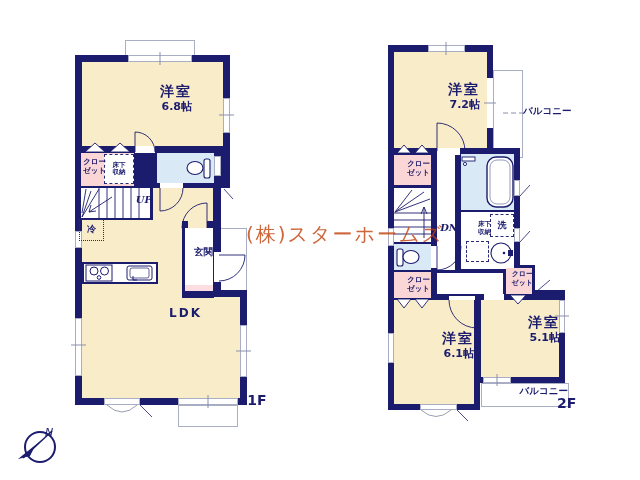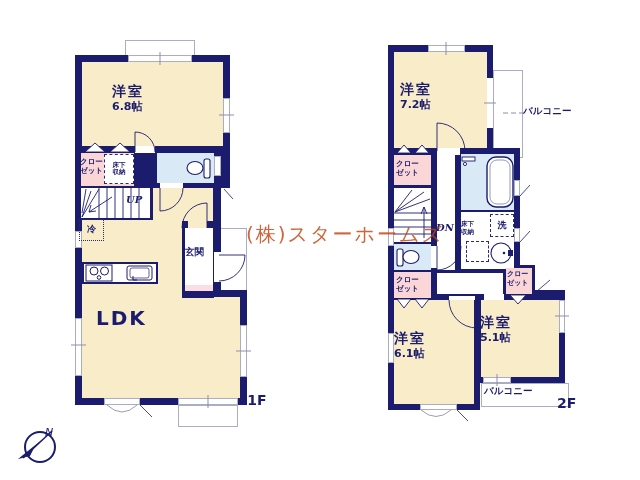--- a/index.html
+++ b/index.html
@@ -7,21 +7,21 @@
           font-family:"DejaVu Sans","Liberation Sans",sans-serif;color:#1c1c6e}
   .w{position:absolute;background:#1c1c6e}
   .fill{position:absolute}
   .cream{background:#f9ecc8}.pink{background:#fad6d6}.blue{background:#d9eaf6}.wht{background:#fff}
   .win{position:absolute;background:#fff;border:1px solid #a9aec4;box-sizing:border-box}
   .gap{position:absolute;background:#fff}
   .outl{position:absolute;background:#fff;border:1px solid #a9aec4;box-sizing:border-box}
   .dash{position:absolute;border:1px dashed #2a2a78;box-sizing:border-box;display:flex;
         flex-direction:column;align-items:center;justify-content:center;line-height:1.1;text-align:center}
   .dot{border-style:dotted}
-  .lbl{position:absolute;text-align:left;line-height:1.15;white-space:nowrap}
+  .lbl{position:absolute;text-align:right;line-height:1.15;white-space:nowrap}
   .rname{font-weight:700;font-size:14px;letter-spacing:2px}
   .rsize{font-size:11px;font-weight:700}
   .tiny{font-weight:700}
   .stairlbl{font-family:"DejaVu Serif","Liberation Serif",serif;font-style:italic;font-weight:700;font-size:10px}
   .flabel{font-weight:700;font-size:14px}
   .watermark{position:absolute;font-size:20px;color:#c2410c;opacity:.8;letter-spacing:2px;white-space:nowrap}
   .ovl{position:absolute;left:0;top:0;width:640px;height:480px;pointer-events:none}
 </style>
 </head>
 <body>
@@ -117,21 +117,21 @@
   </div>
   <div class="dash" style="left:466px;top:241px;width:23px;height:21px"></div>
 
   <div class="lbl rname" style="left:112px;top:83px;width:80px">洋室</div>
   <div class="lbl rsize" style="left:112px;top:101px;width:80px">6.8帖</div>
   <div class="lbl" style="left:80px;top:157px;width:26px;font-size:7.5px;font-weight:700;white-space:normal;line-height:1.25">
     <span style="display:block">クロー</span>
     <span style="display:block">ゼット</span>
   </div>
   <div class="lbl stairlbl" style="left:126px;top:194px;width:26px">UP</div>
-  <div class="lbl rname" style="left:96px;top:307px;width:95px;font-size:20px">LDK</div>
+  <div class="lbl rname" style="left:107px;top:307px;width:95px;font-size:12px">LDK</div>
   <div class="lbl" style="left:185px;top:247px;width:28px;font-size:9.5px;font-weight:700">玄関</div>
   <div class="lbl flabel" style="left:242px;top:392px;width:30px;text-align:center">1F</div>
 
   <div class="lbl rname" style="left:400px;top:81px;width:80px">洋室</div>
   <div class="lbl rsize" style="left:400px;top:99px;width:80px">7.2帖</div>
   <div class="lbl" style="left:523px;top:106px;width:52px;font-size:9.5px;font-weight:700;text-align:left">バルコニー</div>
   <div class="lbl" style="left:396px;top:159px;width:34px;font-size:7.5px;font-weight:700;white-space:normal;line-height:1.25">
     <span style="display:block">クロー</span>
     <span style="display:block">ゼット</span>
   </div>

